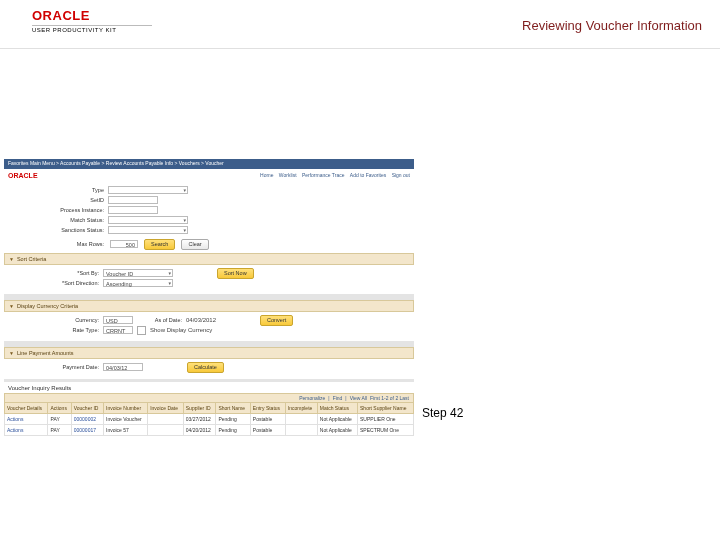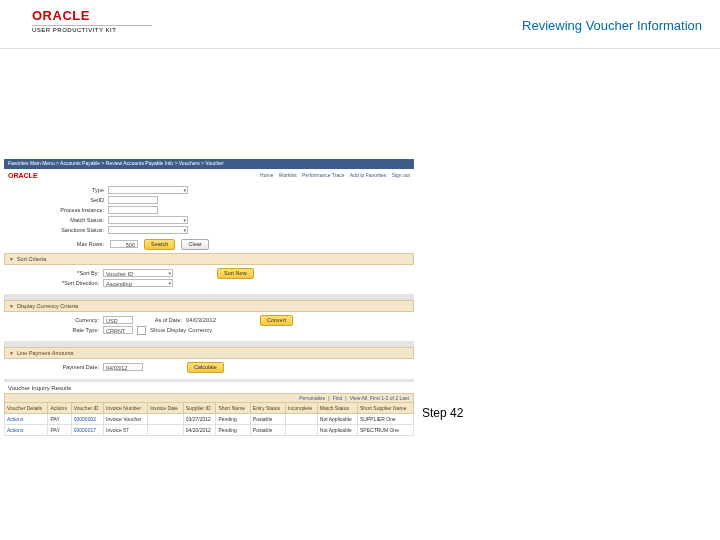--- a/index.html
+++ b/index.html
@@ -36,21 +36,21 @@
     letter-spacing: 0.5px;
     border-top: 1px solid #bbb;
     margin-top: 2px;
     padding-top: 1px;
   }
   .topic-title {
     position: absolute;
     right: 18px;
     top: 18px;
     font-size: 13px;
-    color: #0369a1;
+    color: #7f1d1d;
   }
   .main {
     display: flex;
     flex-direction: row;
     align-items: flex-end;
     gap: 8px;
     padding: 0 0 0 4px;
   }
   .left-panel {
     margin-top: 110px;

